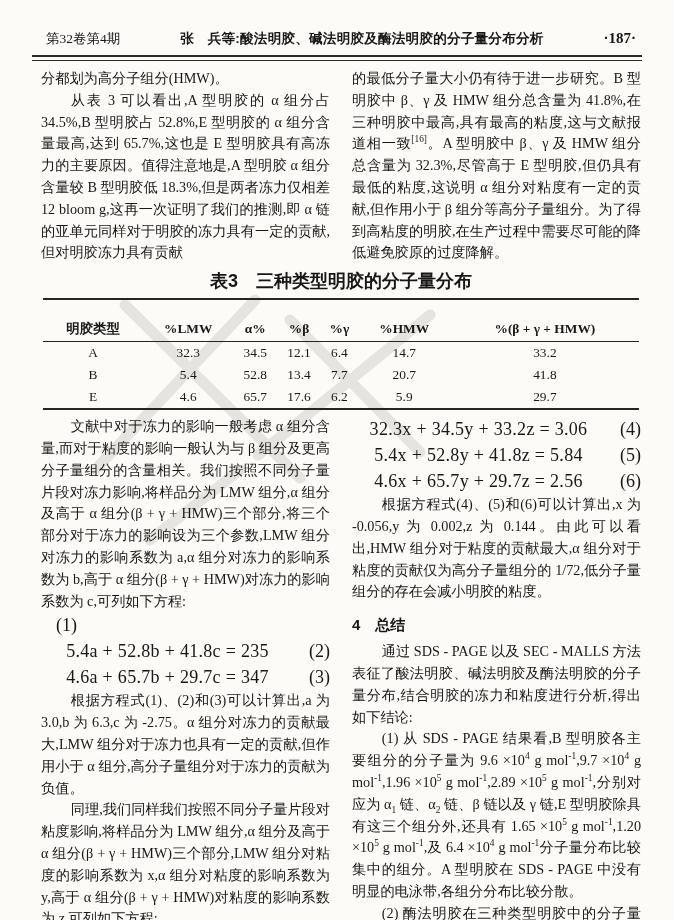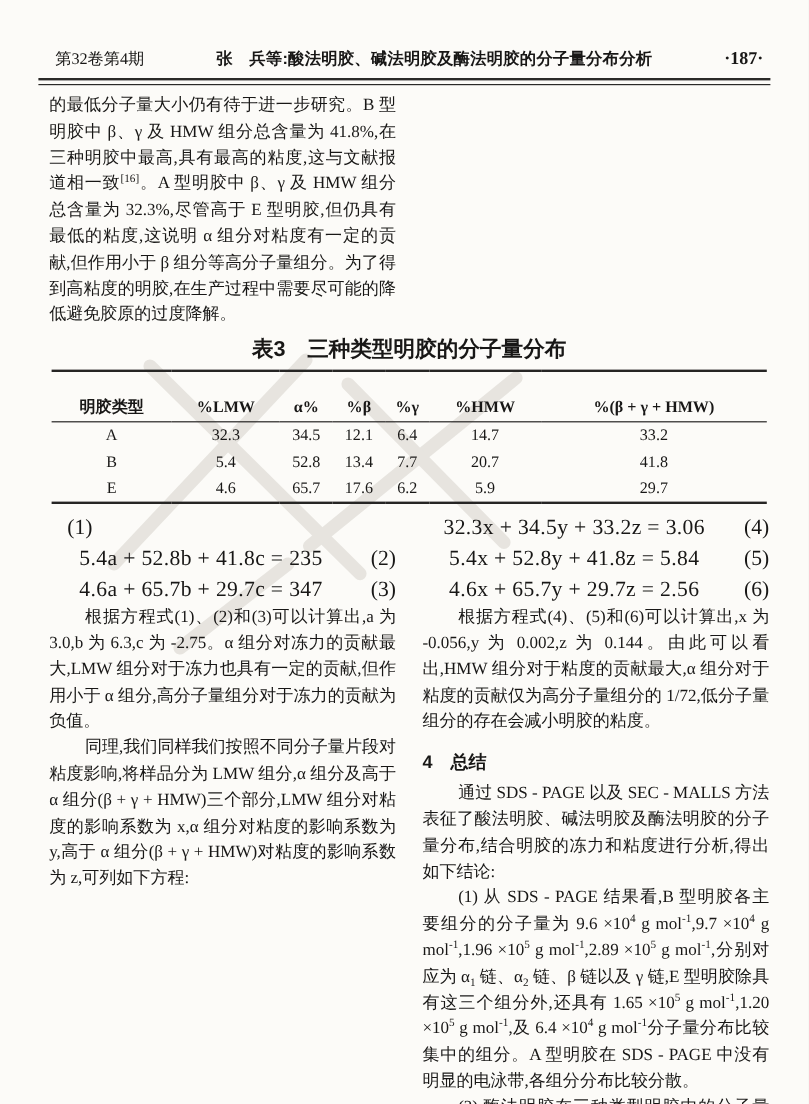--- a/index.html
+++ b/index.html
@@ -8,21 +8,21 @@
     background:#efedea;
     font-family:"Liberation Serif","DejaVu Serif",serif;
   }
   .page{
     position:relative;width:674px;height:920px;
     background:#fcfbf8;color:#181716;
   }
   
   .header{
     display:flex;align-items:baseline;
-    padding:40px 38px 7px 46px;
+    padding:30px 38px 7px 46px;
   }
   .vol{font-size:13.5px;white-space:nowrap;}
   .running{
     flex:1;text-align:center;
     font-family:"Liberation Sans","DejaVu Sans",sans-serif;
     font-weight:700;font-size:13.6px;letter-spacing:.2px;
   }
   .pageno{font-size:15px;font-weight:700;white-space:nowrap;}
   .rule-double{
     margin:0 32px;height:3px;
@@ -85,20 +85,24 @@
     <span class="vol">第32卷第4期</span>
     <span class="running">张　兵等:酸法明胶、碱法明胶及酶法明胶的分子量分布分析</span>
     <span class="pageno">·187·</span>
   </header>
   <div class="rule-double"></div>
 
   <main class="content">
 
     <div class="cols">
       <div class="col">
+        <p>分都划为高分子组分(HMW)。</p>
+        <p class="indent">从表 3 可以看出,A 型明胶的 α 组分占 34.5%,B 型明胶占 52.8%,E 型明胶的 α 组分含量最高,达到 65.7%,这也是 E 型明胶具有高冻力的主要原因。值得注意地是,A 型明胶 α 组分含量较 B 型明胶低 18.3%,但是两者冻力仅相差 12 bloom g,这再一次证明了我们的推测,即 α 链的亚单元同样对于明胶的冻力具有一定的贡献,但对明胶冻力具有贡献</p>
+      </div>
+      <div class="col">
         <p><span>的最低分子量大小仍有待于进一步研究。B 型明胶中 β、γ 及 HMW 组分总含量为 41.8%,在三种明胶中最高,具有最高的粘度,这与文献报道相一致</span><span class="sup">[16]</span><span>。A 型明胶中 β、γ 及 HMW 组分总含量为 32.3%,尽管高于 E 型明胶,但仍具有最低的粘度,这说明 α 组分对粘度有一定的贡献,但作用小于 β 组分等高分子量组分。为了得到高粘度的明胶,在生产过程中需要尽可能的降低避免胶原的过度降解。</span></p>
       </div>
     </div>
 
     <section class="table-block">
       <div class="table-title">表3　三种类型明胶的分子量分布</div>
       <table>
         <thead>
           <tr>
             <th>明胶类型</th>
@@ -137,20 +141,21 @@
             <td>6.2</td>
             <td>5.9</td>
             <td>29.7</td>
           </tr>
         </tbody>
       </table>
     </section>
 
     <div class="cols">
       <div class="col">
+        <p class="indent">文献中对于冻力的影响一般考虑 α 组分含量,而对于粘度的影响一般认为与 β 组分及更高分子量组分的含量相关。我们按照不同分子量片段对冻力影响,将样品分为 LMW 组分,α 组分及高于 α 组分(β + γ + HMW)三个部分,将三个部分对于冻力的影响设为三个参数,LMW 组分对冻力的影响系数为 a,α 组分对冻力的影响系数为 b,高于 α 组分(β + γ + HMW)对冻力的影响系数为 c,可列如下方程:</p>
         <div class="eq">
           <span class="eq-no">(1)</span>
         </div>
         <div class="eq">
           <span class="eq-body">5.4a + 52.8b + 41.8c = 235</span>
           <span class="eq-no">(2)</span>
         </div>
         <div class="eq">
           <span class="eq-body">4.6a + 65.7b + 29.7c = 347</span>
           <span class="eq-no">(3)</span>

